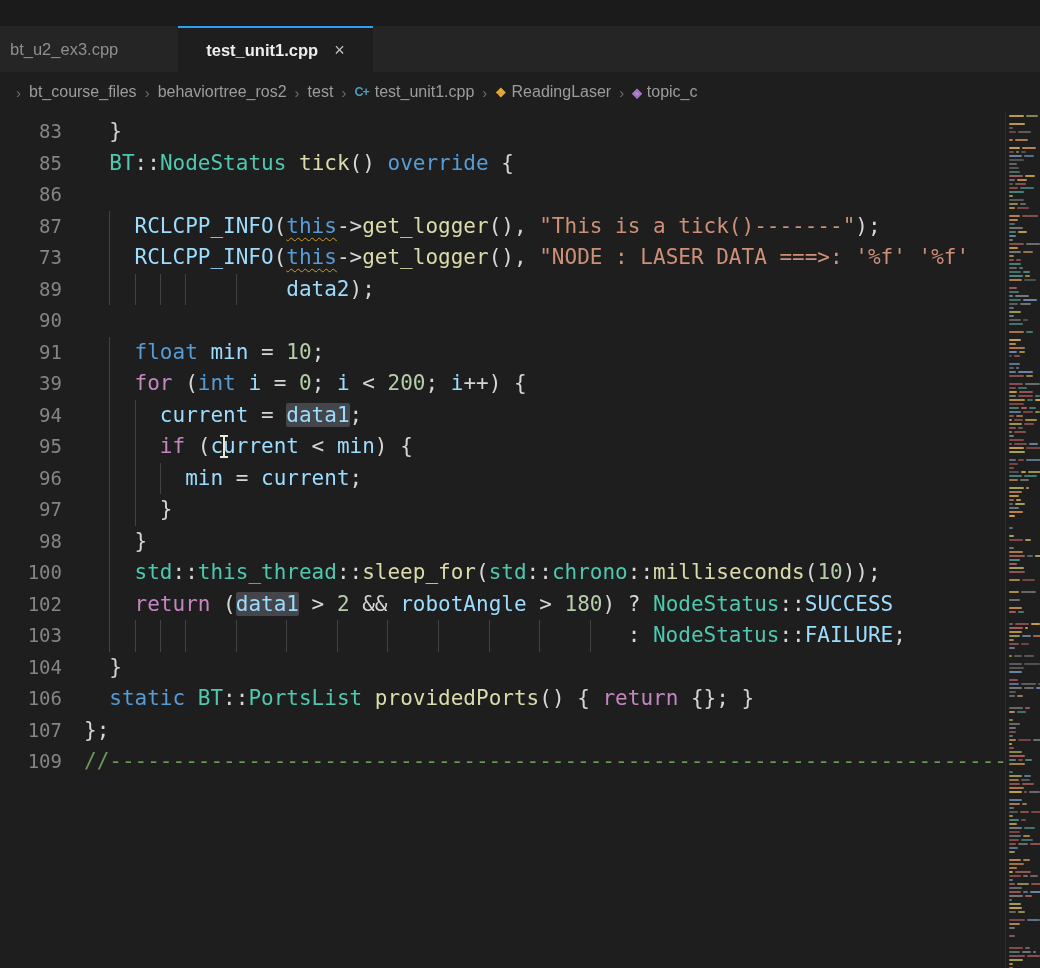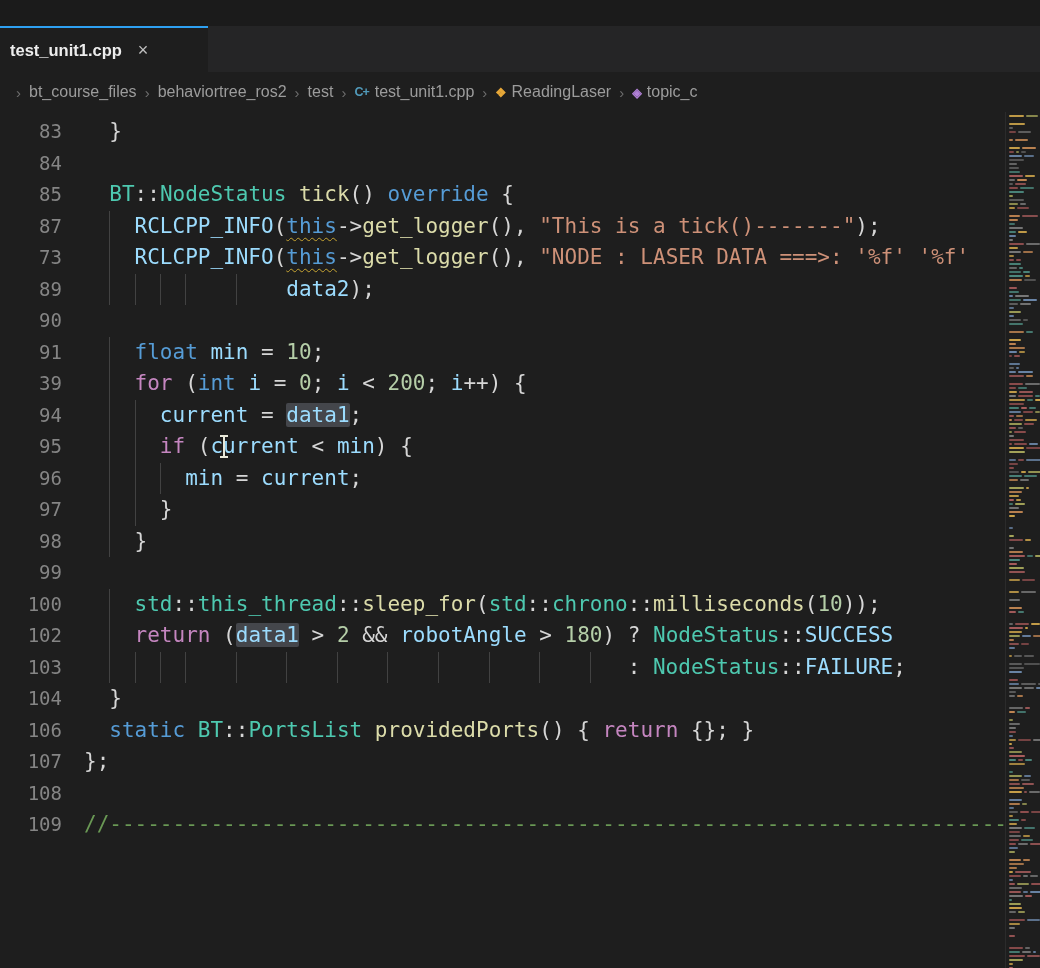--- a/index.html
+++ b/index.html
@@ -32,20 +32,23 @@
   .minimap{width:34px;flex:none;border-left:1px solid #2b2b2b;padding-top:3px;overflow:hidden;cursor:pointer;}
   .mm-row{height:2px;margin-bottom:2px;display:flex;gap:2px;padding-left:3px;}
   .mm-seg{height:2px;border-radius:1px;flex:none;}
 </style>
 </head>
 <body>
 
 <div class="titlebar"></div>
 
 <div class="tabbar">
+  <div class="tab">
+    <span>bt_u2_ex3.cpp</span>
+  </div>
   <div class="tab active">
     <span>test_unit1.cpp</span>
     <span class="tab-close">×</span>
   </div>
 </div>
 
 <div class="breadcrumbs">
     <span class="crumb-sep">›</span>
     <span class="crumb">
       <span>bt_course_files</span>
@@ -75,28 +78,28 @@
     </span>
   </div>
 
 <div class="editor">
   <div class="lines">
       <div class="line">
         <span class="ln">83</span>
         <span class="code"><span class="tok" style="color: rgb(214, 214, 214);">  }</span></span>
       </div>
       <div class="line">
-        <span class="ln">84</span>
-        <span class="code"></span>
-      </div>
-      <div class="line">
         <span class="ln">85</span>
         <span class="code"><span class="tok" style="color: rgb(214, 214, 214);">  </span><span class="tok" style="color: rgb(78, 201, 176);">BT</span><span class="tok" style="color: rgb(214, 214, 214);">::</span><span class="tok" style="color: rgb(78, 201, 176);">NodeStatus</span><span class="tok" style="color: rgb(214, 214, 214);"> </span><span class="tok" style="color: rgb(220, 220, 170);">tick</span><span class="tok" style="color: rgb(214, 214, 214);">() </span><span class="tok" style="color: rgb(86, 156, 214);">override</span><span class="tok" style="color: rgb(214, 214, 214);"> {</span></span>
       </div>
       <div class="line">
+        <span class="ln">86</span>
+        <span class="code"></span>
+      </div>
+      <div class="line">
         <span class="ln">87</span>
         <span class="code"><div class="guide" style="left: 2ch;"></div><span class="tok" style="color: rgb(214, 214, 214);">    </span><span class="tok" style="color: rgb(156, 220, 254);">RCLCPP_INFO</span><span class="tok" style="color: rgb(214, 214, 214);">(</span><span class="tok squiggle" style="color: rgb(86, 156, 214);">this</span><span class="tok" style="color: rgb(214, 214, 214);">-&gt;</span><span class="tok" style="color: rgb(220, 220, 170);">get_logger</span><span class="tok" style="color: rgb(214, 214, 214);">(), </span><span class="tok" style="color: rgb(206, 145, 120);">"This is a tick()-------"</span><span class="tok" style="color: rgb(214, 214, 214);">);</span></span>
       </div>
       <div class="line">
         <span class="ln">73</span>
         <span class="code"><div class="guide" style="left: 2ch;"></div><span class="tok" style="color: rgb(214, 214, 214);">    </span><span class="tok" style="color: rgb(156, 220, 254);">RCLCPP_INFO</span><span class="tok" style="color: rgb(214, 214, 214);">(</span><span class="tok squiggle" style="color: rgb(86, 156, 214);">this</span><span class="tok" style="color: rgb(214, 214, 214);">-&gt;</span><span class="tok" style="color: rgb(220, 220, 170);">get_logger</span><span class="tok" style="color: rgb(214, 214, 214);">(), </span><span class="tok" style="color: rgb(206, 145, 120);">"NODE : LASER DATA ===&gt;: '%f' '%f'</span></span>
       </div>
       <div class="line">
         <span class="ln">89</span>
         <span class="code"><div class="guide" style="left: 2ch;"></div><div class="guide" style="left: 4ch;"></div><div class="guide" style="left: 6ch;"></div><div class="guide" style="left: 8ch;"></div><div class="guide" style="left: 12ch;"></div><span class="tok" style="color: rgb(214, 214, 214);">                </span><span class="tok" style="color: rgb(156, 220, 254);">data2</span><span class="tok" style="color: rgb(214, 214, 214);">);</span></span>
@@ -127,24 +130,20 @@
       </div>
       <div class="line">
         <span class="ln">97</span>
         <span class="code"><div class="guide" style="left: 2ch;"></div><div class="guide" style="left: 4ch;"></div><span class="tok" style="color: rgb(214, 214, 214);">      }</span></span>
       </div>
       <div class="line">
         <span class="ln">98</span>
         <span class="code"><div class="guide" style="left: 2ch;"></div><span class="tok" style="color: rgb(214, 214, 214);">    }</span></span>
       </div>
       <div class="line">
-        <span class="ln">99</span>
-        <span class="code"></span>
-      </div>
-      <div class="line">
         <span class="ln">100</span>
         <span class="code"><div class="guide" style="left: 2ch;"></div><span class="tok" style="color: rgb(214, 214, 214);">    </span><span class="tok" style="color: rgb(78, 201, 176);">std</span><span class="tok" style="color: rgb(214, 214, 214);">::</span><span class="tok" style="color: rgb(78, 201, 176);">this_thread</span><span class="tok" style="color: rgb(214, 214, 214);">::</span><span class="tok" style="color: rgb(220, 220, 170);">sleep_for</span><span class="tok" style="color: rgb(214, 214, 214);">(</span><span class="tok" style="color: rgb(78, 201, 176);">std</span><span class="tok" style="color: rgb(214, 214, 214);">::</span><span class="tok" style="color: rgb(78, 201, 176);">chrono</span><span class="tok" style="color: rgb(214, 214, 214);">::</span><span class="tok" style="color: rgb(220, 220, 170);">milliseconds</span><span class="tok" style="color: rgb(214, 214, 214);">(</span><span class="tok" style="color: rgb(181, 206, 168);">10</span><span class="tok" style="color: rgb(214, 214, 214);">));</span></span>
       </div>
       <div class="line">
         <span class="ln">102</span>
         <span class="code"><div class="guide" style="left: 2ch;"></div><span class="tok" style="color: rgb(214, 214, 214);">    </span><span class="tok" style="color: rgb(197, 134, 192);">return</span><span class="tok" style="color: rgb(214, 214, 214);"> (</span><span class="tok" style="color: rgb(156, 220, 254); background: rgba(115, 120, 130, 0.45); border-radius: 2px;">data1</span><span class="tok" style="color: rgb(214, 214, 214);"> &gt; </span><span class="tok" style="color: rgb(181, 206, 168);">2</span><span class="tok" style="color: rgb(214, 214, 214);"> &amp;&amp; </span><span class="tok" style="color: rgb(156, 220, 254);">robotAngle</span><span class="tok" style="color: rgb(214, 214, 214);"> &gt; </span><span class="tok" style="color: rgb(181, 206, 168);">180</span><span class="tok" style="color: rgb(214, 214, 214);">) ? </span><span class="tok" style="color: rgb(78, 201, 176);">NodeStatus</span><span class="tok" style="color: rgb(214, 214, 214);">::</span><span class="tok" style="color: rgb(156, 220, 254);">SUCCESS</span></span>
       </div>
       <div class="line">
         <span class="ln">103</span>
         <span class="code"><div class="guide" style="left: 2ch;"></div><div class="guide" style="left: 4ch;"></div><div class="guide" style="left: 6ch;"></div><div class="guide" style="left: 8ch;"></div><div class="guide" style="left: 12ch;"></div><div class="guide" style="left: 16ch;"></div><div class="guide" style="left: 20ch;"></div><div class="guide" style="left: 24ch;"></div><div class="guide" style="left: 28ch;"></div><div class="guide" style="left: 32ch;"></div><div class="guide" style="left: 36ch;"></div><div class="guide" style="left: 40ch;"></div><span class="tok" style="color: rgb(214, 214, 214);">                                           : </span><span class="tok" style="color: rgb(78, 201, 176);">NodeStatus</span><span class="tok" style="color: rgb(214, 214, 214);">::</span><span class="tok" style="color: rgb(156, 220, 254);">FAILURE</span><span class="tok" style="color: rgb(214, 214, 214);">;</span></span>
@@ -153,24 +152,20 @@
         <span class="ln">104</span>
         <span class="code"><span class="tok" style="color: rgb(214, 214, 214);">  }</span></span>
       </div>
       <div class="line">
         <span class="ln">106</span>
         <span class="code"><span class="tok" style="color: rgb(214, 214, 214);">  </span><span class="tok" style="color: rgb(86, 156, 214);">static</span><span class="tok" style="color: rgb(214, 214, 214);"> </span><span class="tok" style="color: rgb(78, 201, 176);">BT</span><span class="tok" style="color: rgb(214, 214, 214);">::</span><span class="tok" style="color: rgb(78, 201, 176);">PortsList</span><span class="tok" style="color: rgb(214, 214, 214);"> </span><span class="tok" style="color: rgb(220, 220, 170);">providedPorts</span><span class="tok" style="color: rgb(214, 214, 214);">() { </span><span class="tok" style="color: rgb(197, 134, 192);">return</span><span class="tok" style="color: rgb(214, 214, 214);"> {}; }</span></span>
       </div>
       <div class="line">
         <span class="ln">107</span>
         <span class="code"><span class="tok" style="color: rgb(214, 214, 214);">};</span></span>
-      </div>
-      <div class="line">
-        <span class="ln">108</span>
-        <span class="code"></span>
       </div>
       <div class="line">
         <span class="ln">109</span>
         <span class="code"><span class="tok" style="color: rgb(106, 153, 85);">//--------------------------------------------------------------------------------</span></span>
       </div>
     </div>
   <div class="minimap">
       <div class="mm-row">
         <div class="mm-seg" style="width: 14.8942px; background: rgb(202, 162, 74); opacity: 0.93827;"></div>
         <div class="mm-seg" style="width: 11.9626px; background: rgb(163, 163, 89); opacity: 0.787956;"></div>

